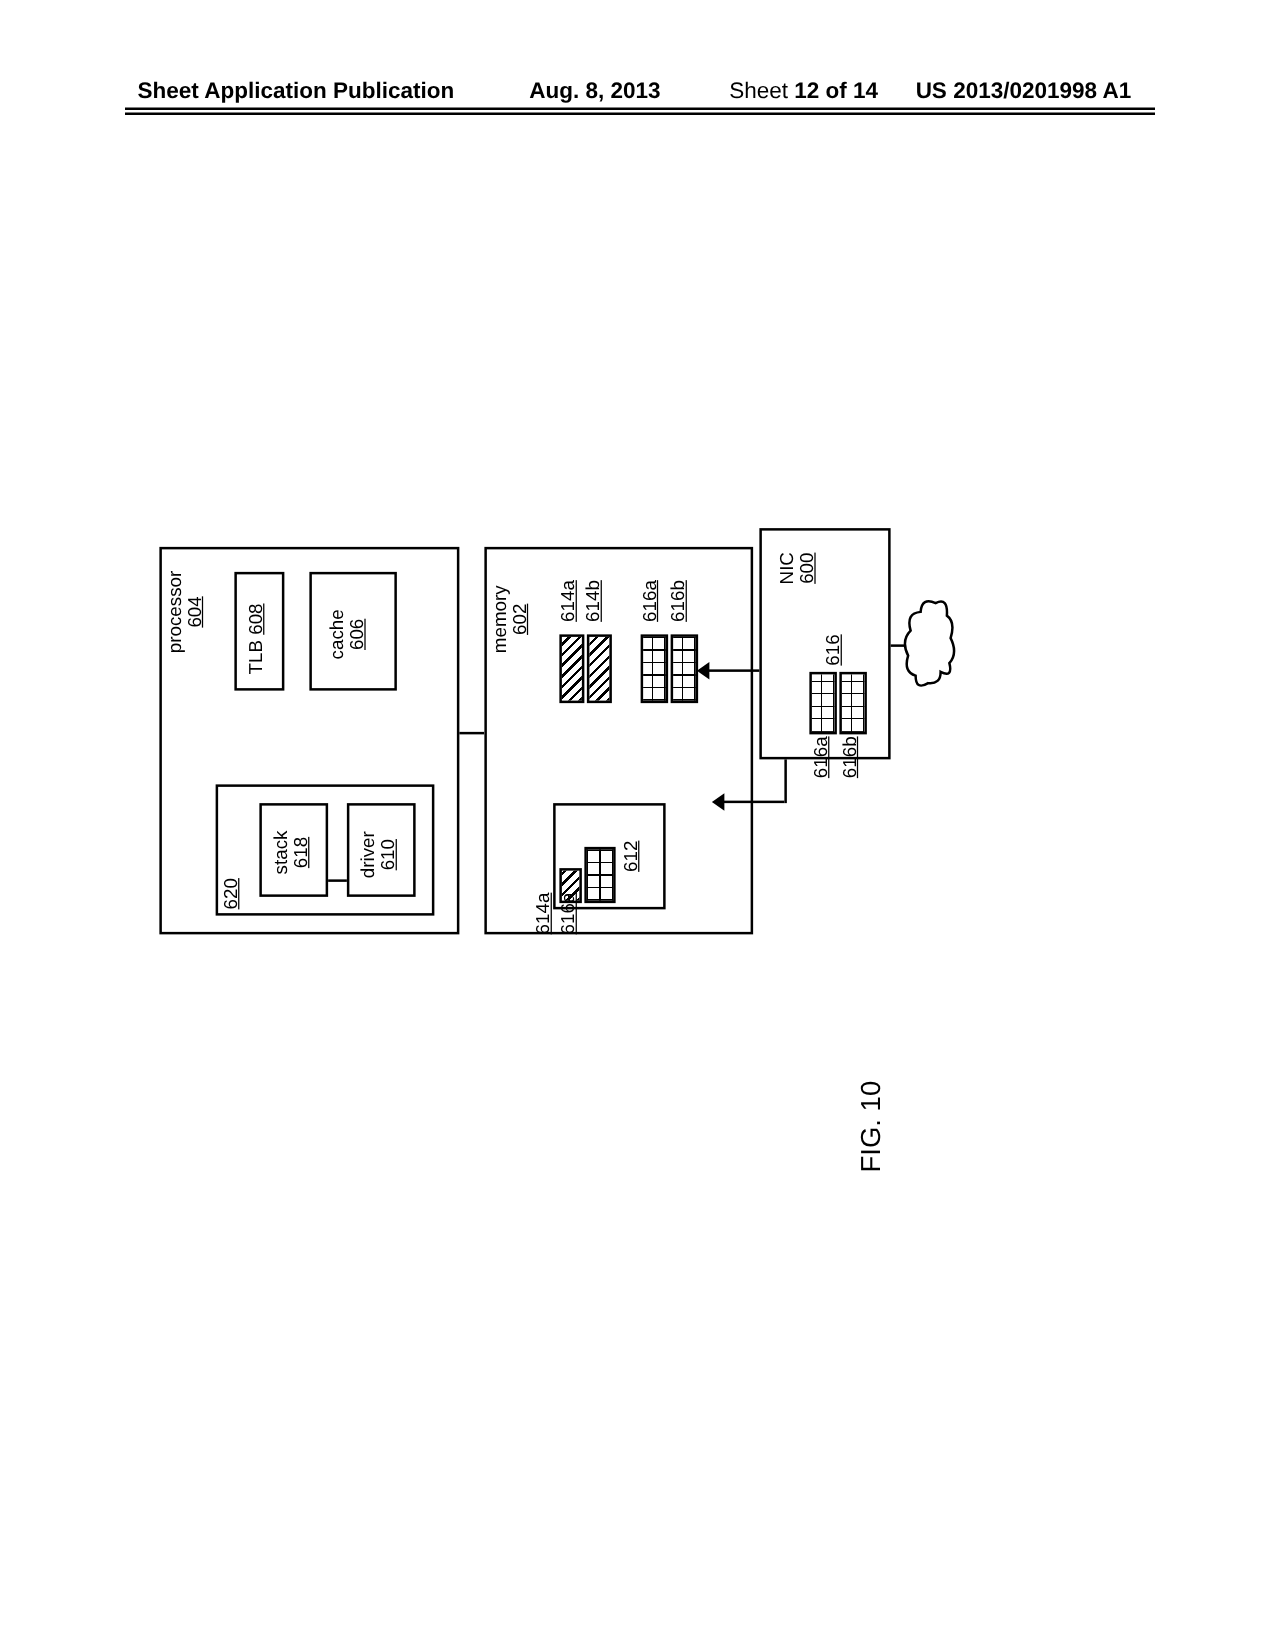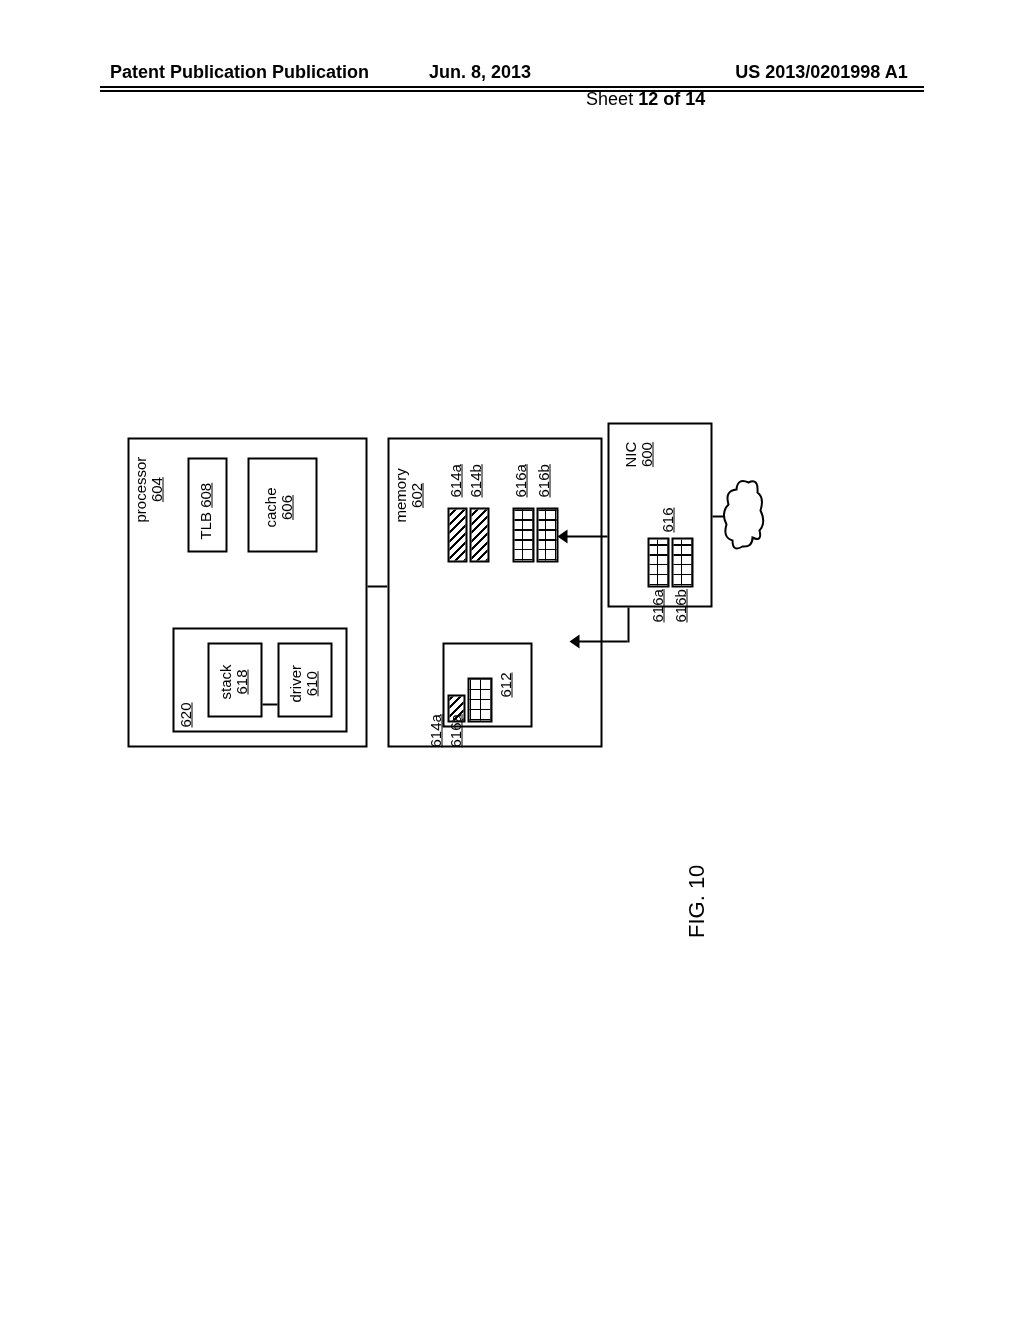--- a/index.html
+++ b/index.html
@@ -19,21 +19,21 @@
     width: 1024px;
     display: flex;
     gap: 30px;
     font-size: 18px;
     font-weight: bold;
     padding: 0 110px;
     box-sizing: border-box;
   }
   .header .pub { flex: 0 0 auto; }
   .header .date { flex: 0 0 auto; margin-left: 30px; }
-  .header .sheet { flex: 0 0 auto; margin-left: 25px; font-weight: normal; margin-top: 27px;}
+  .header .sheet { flex: 0 0 auto; margin-left: 25px; font-weight: normal;}
   .header .sheet .b { font-weight: bold; }
   .header .docnum { flex: 0 0 auto; }
   .hr {
     position: absolute;
     border-top: 2px solid #000;
   }
   .figure-area {
     position: absolute;
     top: 300px;
     left: 135px;
@@ -94,22 +94,22 @@
   }
   .arrowhead {
     position: absolute;
     width: 0; height: 0;
   }
 </style>
 </head>
 <body>
 
 <div class="header">
-  <span class="pub">Patent Publication Publication</span>
-  <span class="date">Jun. 8, 2013</span>
+  <span class="pub">Sheet Application Publication</span>
+  <span class="date">Aug. 8, 2013</span>
   <span class="sheet"><span>Sheet </span><span class="b">12 of 14</span></span>
   <span class="docnum">US 2013/0201998 A1</span>
 </div>
 <div class="hr" style="top:86px; left:100px; width:824px;"></div>
 <div class="hr" style="top:90px; left:100px; width:824px;"></div>
 
 <div class="fig-caption">FIG. 10</div>
 
 <div class="figure-area">
 

